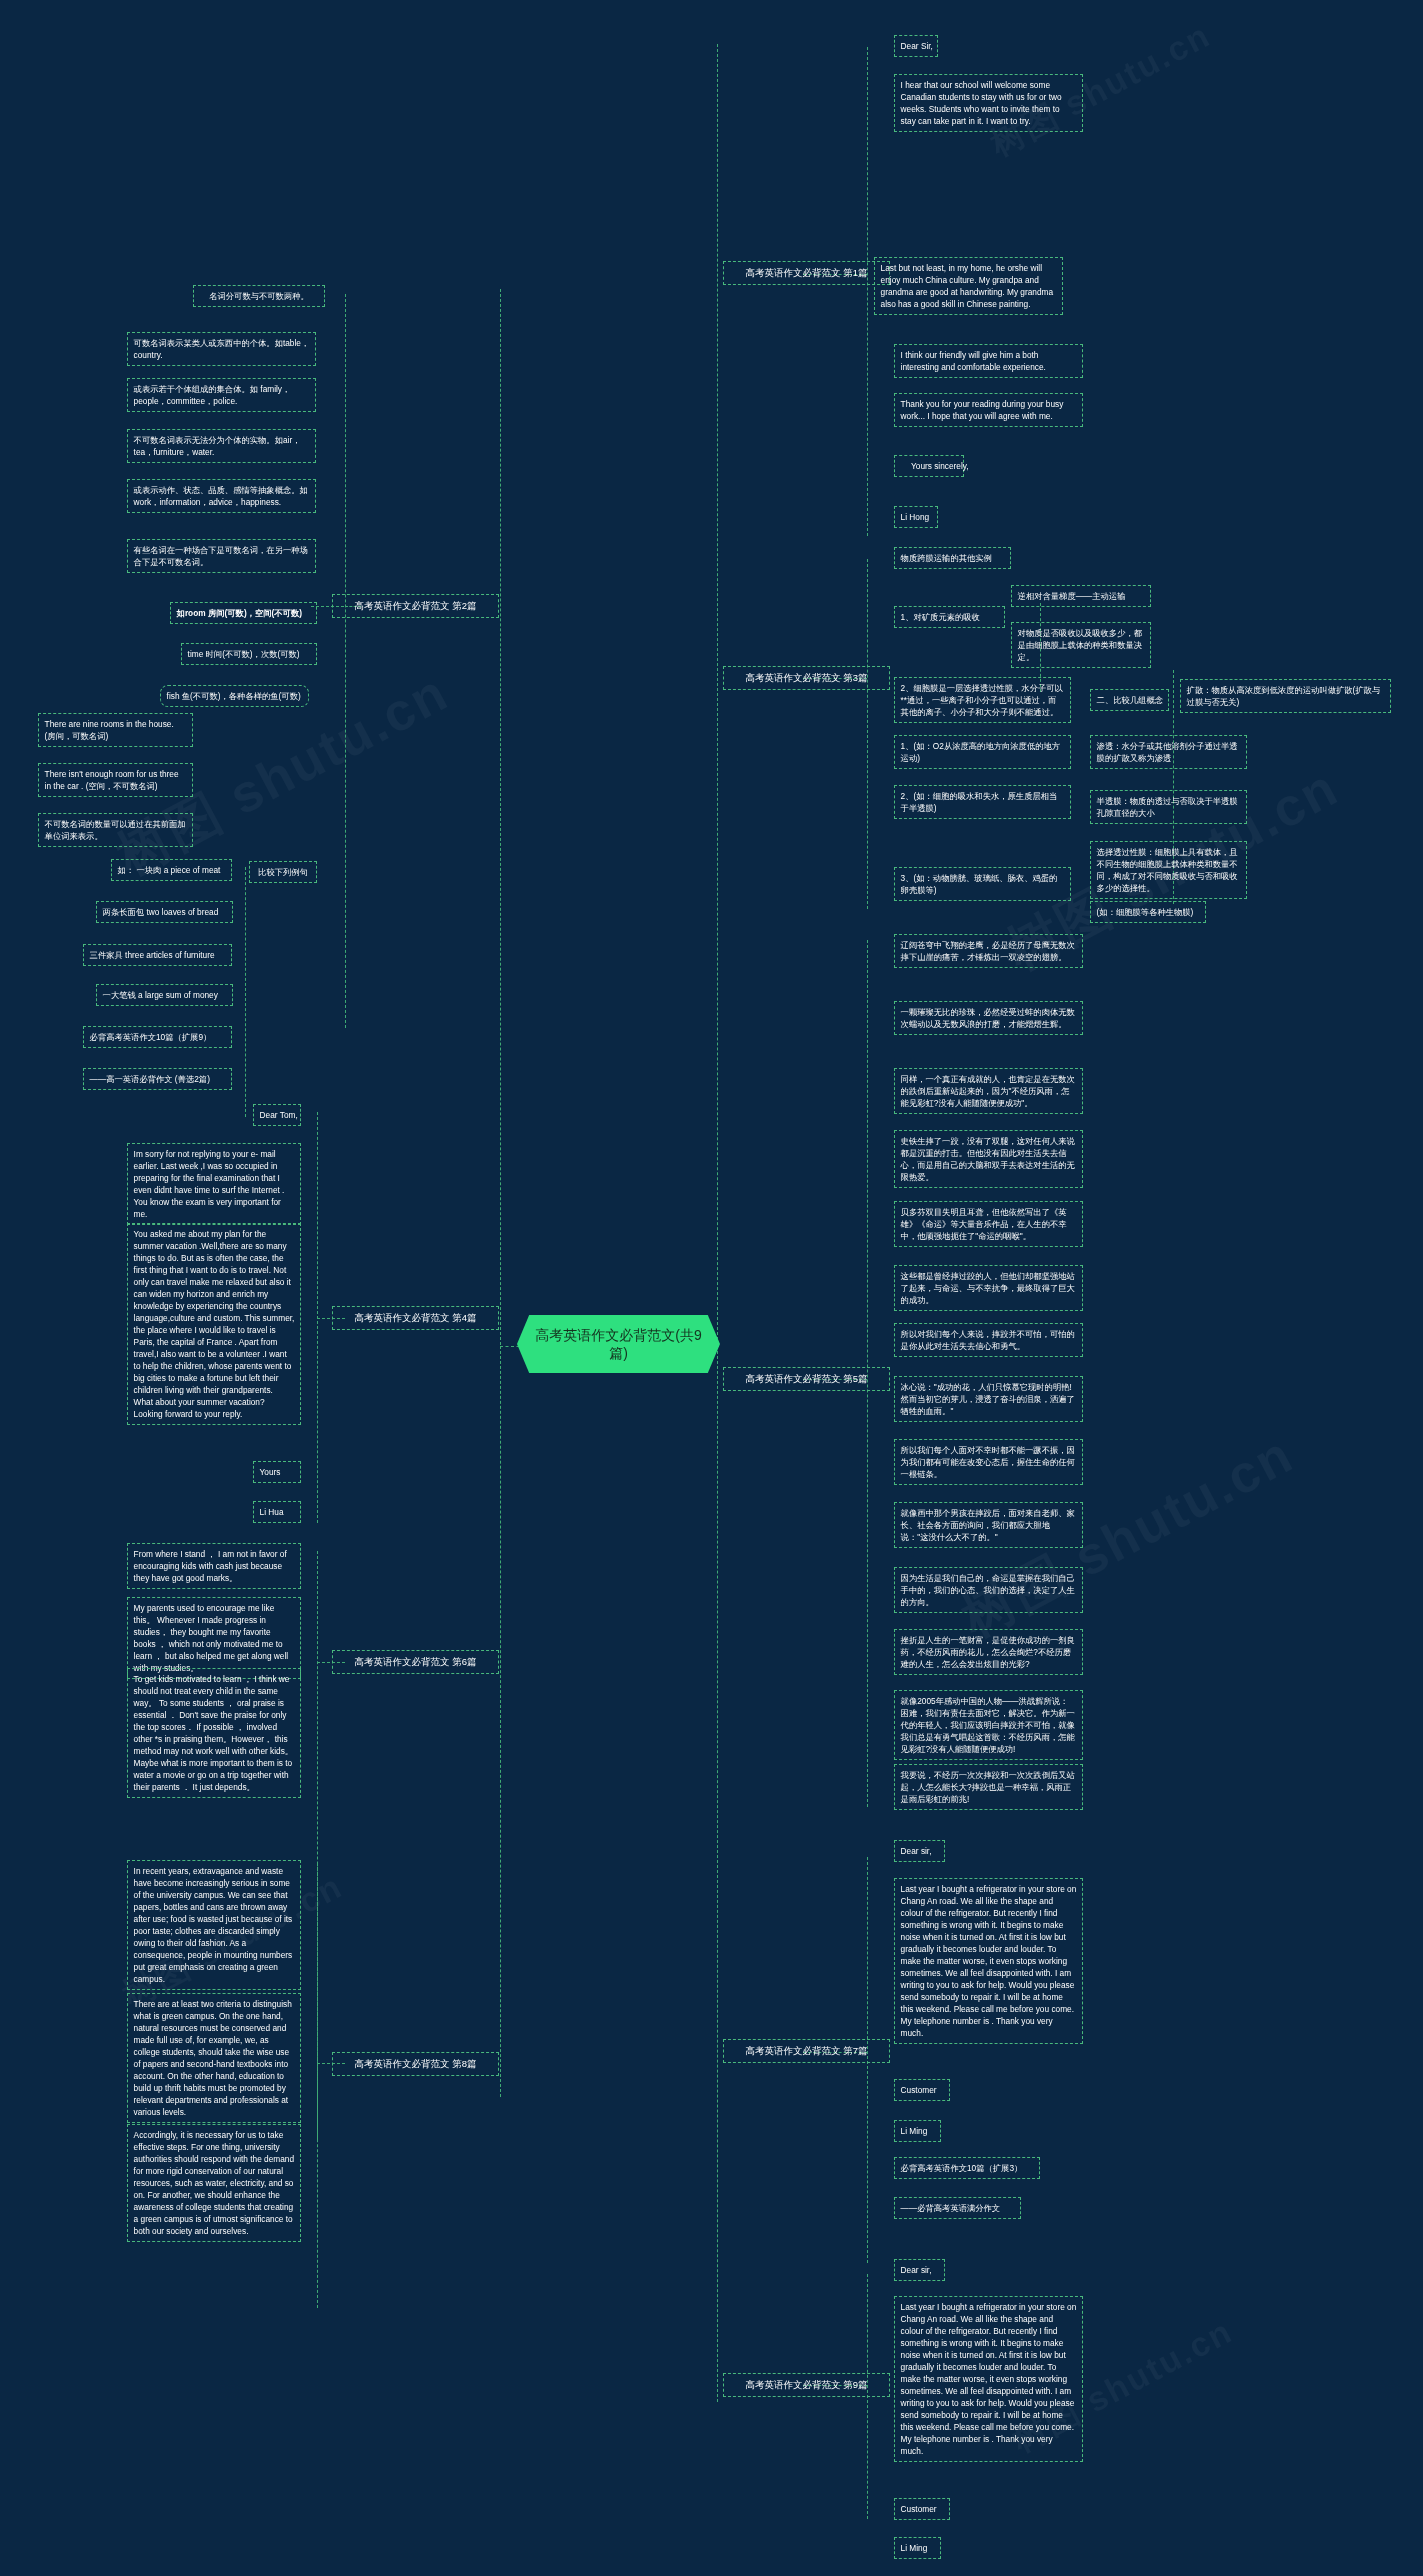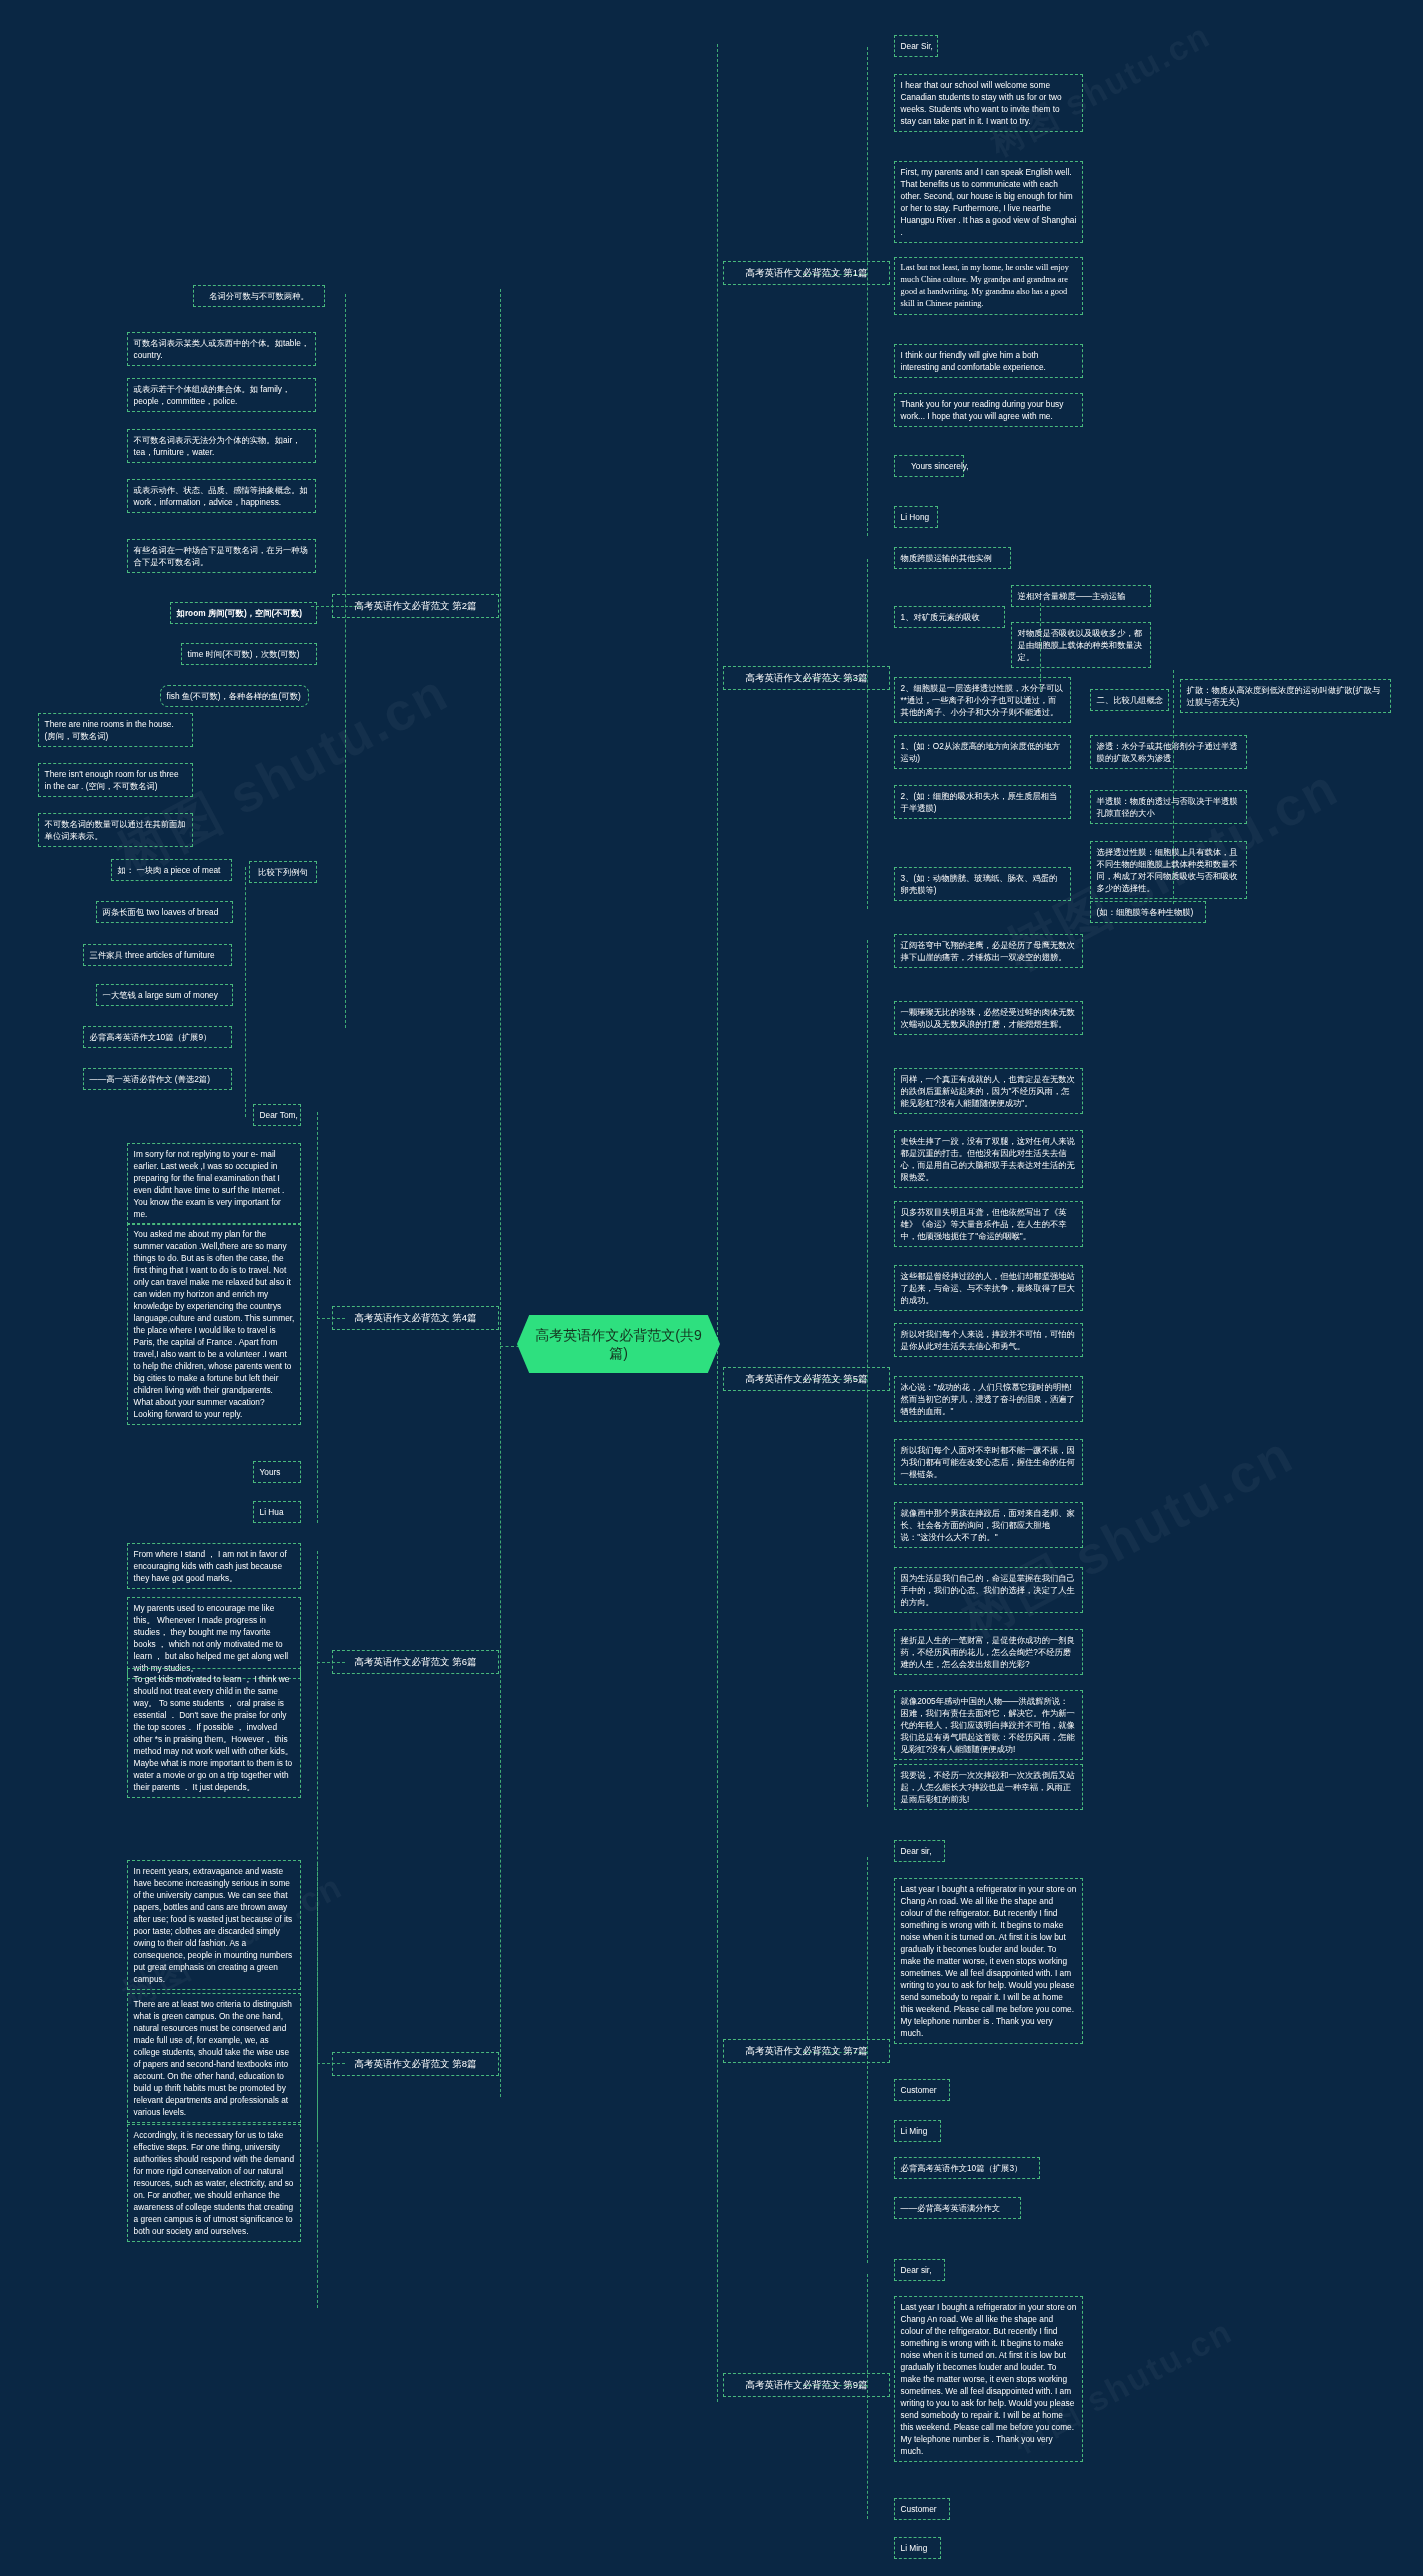--- a/index.html
+++ b/index.html
@@ -147,22 +147,21 @@
   <div class="node one" style="left:96px;top:901px;width:137px;">两条长面包 two loaves of bread</div>
   <div class="node one" style="left:83px;top:944px;width:149px;">三件家具 three articles of furniture</div>
   <div class="node one" style="left:96px;top:984px;width:137px;">一大笔钱 a large sum of money</div>
   <div class="node one" style="left:83px;top:1026px;width:149px;">必背高考英语作文10篇（扩展9）</div>
   <div class="node one" style="left:83px;top:1068px;width:149px;">——高一英语必背作文 (菁选2篇)</div>
 
   <div class="node one" style="left:723px;top:261px;width:167px;font-size:9.5px;text-align:center;">高考英语作文必背范文 第1篇</div>
 
   <div class="node one" style="left:894px;top:35px;width:44px;">Dear Sir,</div>
   <div class="node" style="left:894px;top:74px;width:189px;">I hear that our school will welcome some Canadian students to stay with us for or two weeks. Students who want to invite them to stay can take part in it. I want to try.</div>
-  <div class="node" style="left:894px;top:161px;width:189px;">First, my parents and I can speak English well. That benefits us to communicate with each other. Second, our house is big enough for him or her to stay. Furthermore, I live nearthe Huangpu River . It has a good view of Shanghai .</div>
-  <div class="node" style="left:894px;top:257px;width:189px;font-family:Liberation Serif, serif;">Last but not least, in my home, he orshe will enjoy much China culture. My grandpa and grandma are good at handwriting. My grandma also has a good skill in Chinese painting.</div>
+  <div class="node" style="left:874px;top:257px;width:189px;">Last but not least, in my home, he orshe will enjoy much China culture. My grandpa and grandma are good at handwriting. My grandma also has a good skill in Chinese painting.</div>
   <div class="node" style="left:894px;top:344px;width:189px;">I think our friendly will give him a both interesting and comfortable experience.</div>
   <div class="node" style="left:894px;top:393px;width:189px;">Thank you for your reading during your busy work... I hope that you will agree with me.</div>
   <div class="node one" style="left:894px;top:455px;width:70px;padding-left:16px;">Yours sincerely,</div>
   <div class="node one" style="left:894px;top:506px;width:44px;">Li Hong</div>
 
   <div class="node one" style="left:723px;top:666px;width:167px;font-size:9.5px;text-align:center;">高考英语作文必背范文 第3篇</div>
 
   <div class="node one" style="left:894px;top:547px;width:117px;">物质跨膜运输的其他实例</div>
   <div class="node one" style="left:894px;top:606px;width:111px;">1、对矿质元素的吸收</div>
   <div class="node one" style="left:1011px;top:585px;width:140px;">逆相对含量梯度——主动运输</div>

